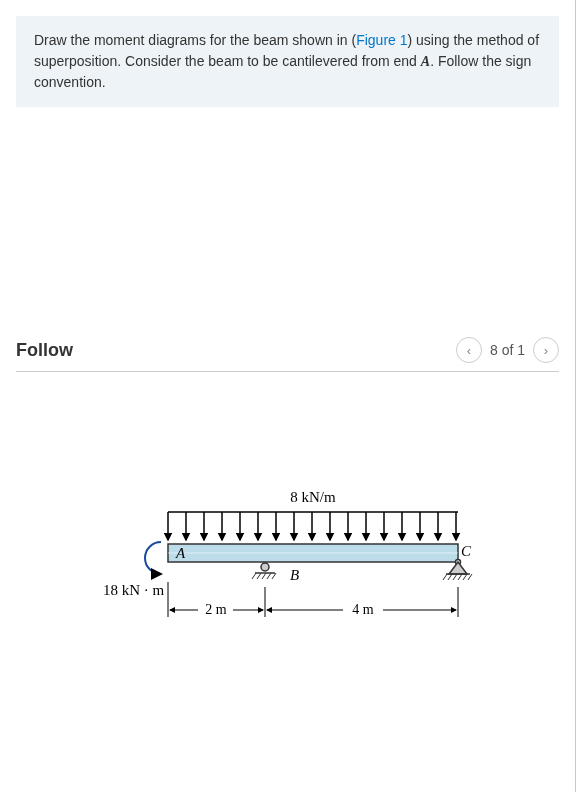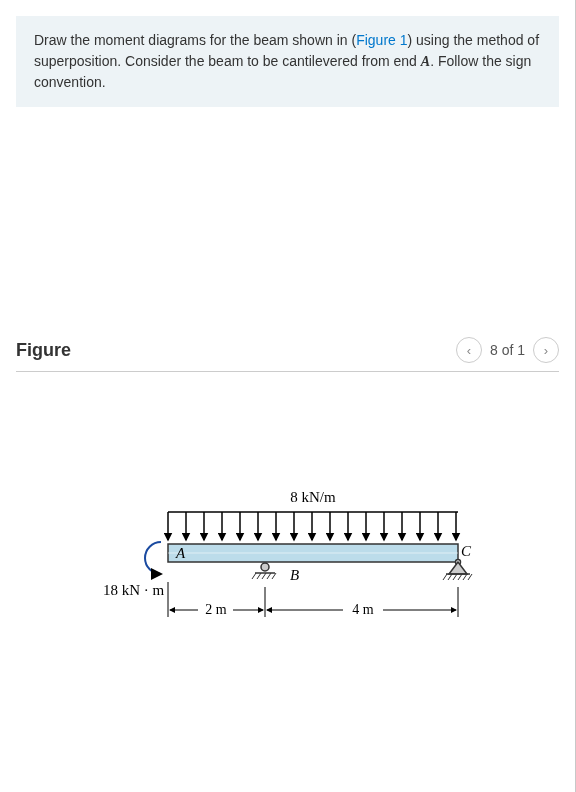--- a/index.html
+++ b/index.html
@@ -96,21 +96,21 @@
 </head>
 <body>
 
 <div class="page-wrap">
 
   <div class="problem-box">
     <span>Draw the moment diagrams for the beam shown in (</span><span class="figref">Figure 1</span><span>) using the method of superposition. Consider the beam to be cantilevered from end </span><span class="mathvar">A</span><span>. Follow the sign convention.</span>
   </div>
 
   <div class="figure-header">
-    <div class="figure-title">Figure</div>
+    <div class="figure-title">Follow</div>
     <div class="pager">
       <div class="nav-btn">
         <span>‹</span>
       </div>
       <span>8 of 1</span>
       <div class="nav-btn">
         <span>›</span>
       </div>
     </div>
   </div>

